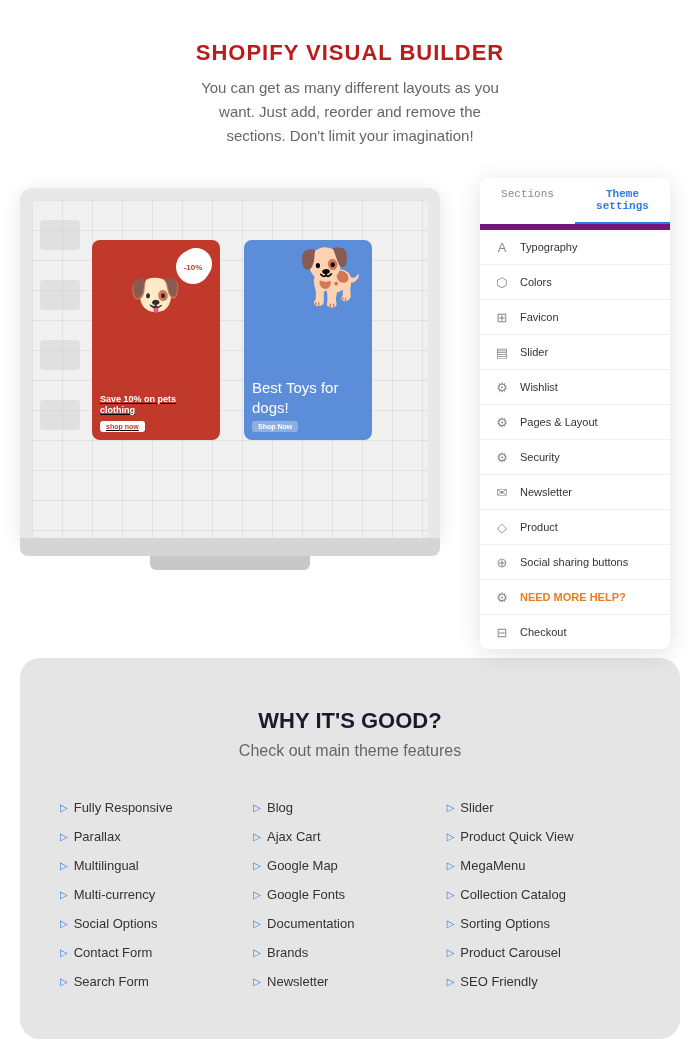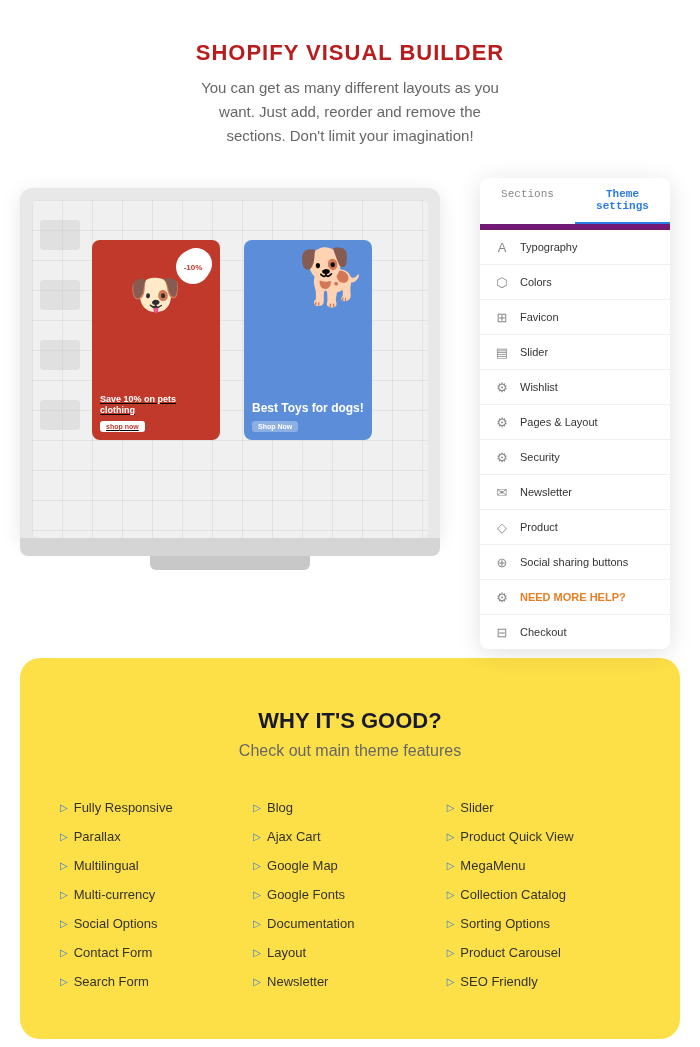--- a/index.html
+++ b/index.html
@@ -161,22 +161,22 @@
       border-radius: 8px;
       position: relative;
       overflow: hidden;
       padding: 8px;
       display: flex;
       flex-direction: column;
       justify-content: flex-end;
     }
     .card-blue-title {
       color: #fff;
-      font-size: 12px;
-      font-weight: 700;
+      font-size: 15px;
+      font-weight: 400;
       line-height: 1.3;
       z-index: 2;
       position: relative;
     }
     .card-blue-btn {
       display: block;
       background: rgba(255,255,255,0.3);
       color: #fff;
       font-size: 7px;
       font-weight: 700;
@@ -240,21 +240,21 @@
       font-size: 11px;
       color: #333;
     }
     .panel-item-label.highlight {
       color: #e67e22;
       font-weight: 600;
     }
 
     
     .bottom-section {
-      background: #fde047;
+      background: #e5e5e5;
       border-radius: 20px;
       margin: 20px 20px 30px;
       padding: 50px 40px 50px;
     }
     .why-title {
       text-align: center;
       font-size: 22px;
       font-weight: 800;
       color: #1a1a2e;
       margin-bottom: 8px;
@@ -438,21 +438,21 @@
       <div class="feature-item">
         <span class="feature-bullet">▷</span>
         <span>Google Fonts</span>
       </div>
       <div class="feature-item">
         <span class="feature-bullet">▷</span>
         <span>Documentation</span>
       </div>
       <div class="feature-item">
         <span class="feature-bullet">▷</span>
-        <span>Layout</span>
+        <span>Brands</span>
       </div>
       <div class="feature-item">
         <span class="feature-bullet">▷</span>
         <span>Newsletter</span>
       </div>
     </div>
 
     <div class="feature-col">
       <div class="feature-item">
         <span class="feature-bullet">▷</span>

